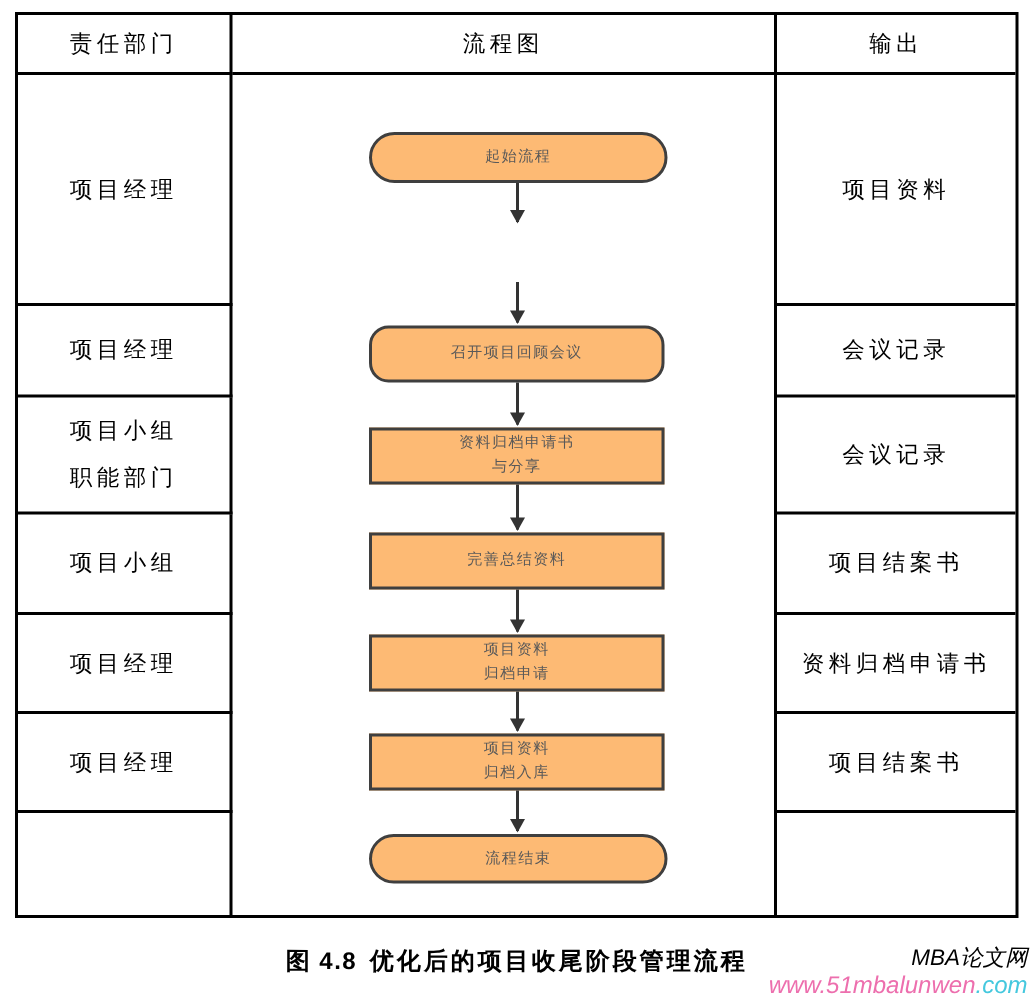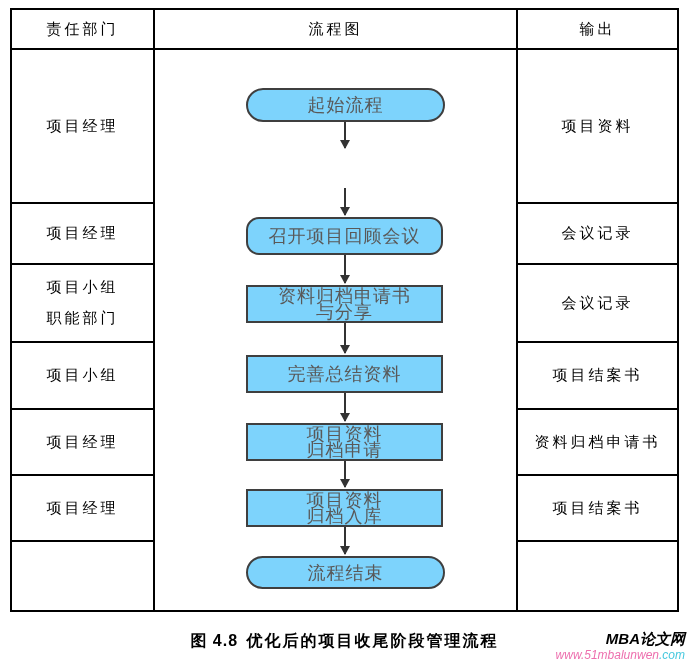--- a/index.html
+++ b/index.html
@@ -27,24 +27,24 @@
   .col3{grid-column:3;}
   .rb{border-bottom:2px solid #000;}
   .two-line{flex-direction:column;line-height:31px;}
   
   .flow-cell{
     grid-column:2;grid-row:2 / span 7;position:relative;
     border-right:2px solid #000;box-sizing:border-box;
   }
   .node{
     position:absolute;left:91px;width:197px;box-sizing:border-box;
-    border:2px solid #3f3f3f;background:#7dd3fc;
+    border:2px solid #3f3f3f;background:#fdba74;
     display:flex;flex-direction:column;align-items:center;justify-content:center;
     font-family:"Liberation Sans",sans-serif;
-    font-size:18px;line-height:16px;color:#595959;letter-spacing:1px;text-align:center;
+    font-size:10px;line-height:16px;color:#595959;letter-spacing:1px;text-align:center;
   }
   .terminator{border-radius:17px;width:199px;}
   .arrow{position:absolute;left:189px;width:2px;background:#333;}
   .arrow::after{
     content:"";position:absolute;bottom:-1px;left:-4px;
     border-left:5px solid transparent;border-right:5px solid transparent;
     border-top:9px solid #333;
   }
   
   .n0{top:38px;height:34px;}
@@ -67,22 +67,22 @@
     position:absolute;left:10px;top:631px;width:669px;text-align:center;
     font-family:"Liberation Sans",sans-serif;font-weight:bold;
     font-size:16px;color:#000;letter-spacing:2px;white-space:nowrap;
   }
   .caption .fig-label{letter-spacing:1px;}
   .caption .fig-title{margin-left:2px;}
   .watermark{
     position:absolute;right:4px;top:631px;text-align:right;line-height:1.1;
     font-family:"Liberation Sans",sans-serif;font-style:italic;
   }
-  .wm-name{font-weight:bold;font-size:15px;color:#000;display:block;}
-  .wm-url{font-size:12px;color:#ed6fae;display:block;margin-top:1px;margin-left:44px;}
+  .wm-name{font-weight:normal;font-size:15px;color:#000;display:block;}
+  .wm-url{font-size:16px;color:#ed6fae;display:block;margin-top:1px;margin-left:44px;}
   .wm-tld{color:#45c8de;}
 </style>
 </head>
 <body>
 
 <div class="screen">
 
   <div class="lane-table">
 
     <div class="cell hdr col1">责任部门</div>

